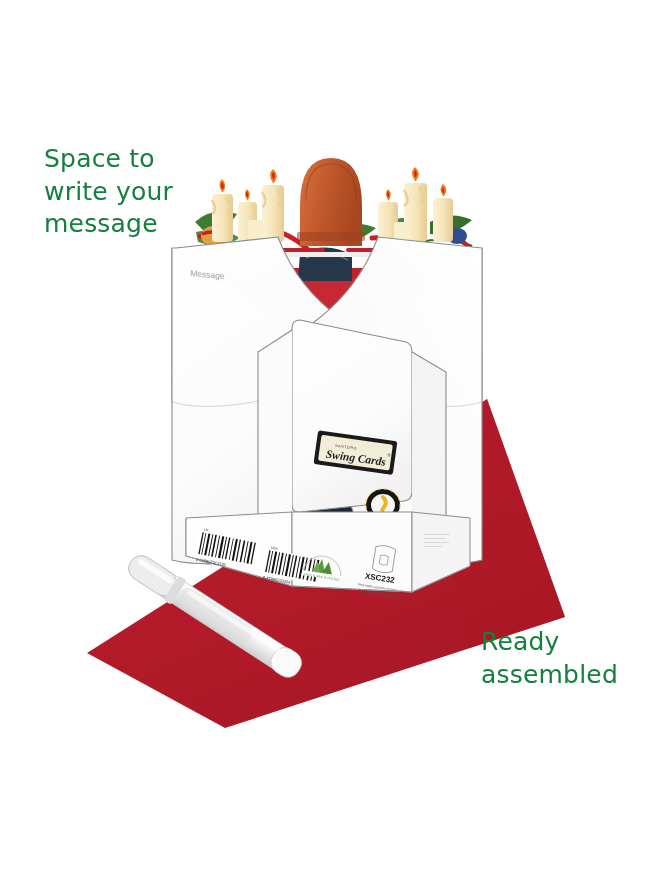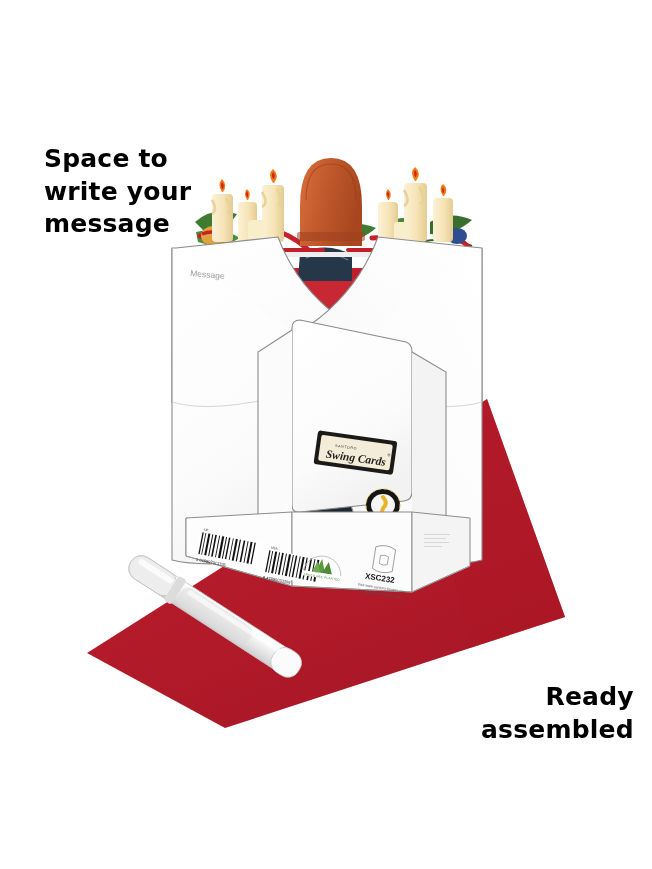--- a/index.html
+++ b/index.html
@@ -8,29 +8,29 @@
     background:#ffffff;
     font-family:"Liberation Sans", sans-serif;
     overflow:hidden;
     position:relative;
   }
   #stage{position:absolute;inset:0;width:652px;height:869px;}
 
   
   .caption{
     position:absolute;
-    color:#000000;
-    font-weight:700;
+    color:#15803d;
+    font-weight:400;
     letter-spacing:.2px;
     line-height:1.30;
     white-space:pre-line;
     font-family:"DejaVu Sans", sans-serif;
   }
   #cap-left{left:44px;top:143px;font-size:25px;}
-  #cap-right{left:481px;top:681px;font-size:25px;text-align:right;}
+  #cap-right{left:481px;top:626px;font-size:25px;text-align:left;}
 
   
   #envelope{
     position:absolute;left:0;top:0;width:652px;height:869px;
     pointer-events:none;
   }
 
   
   .pen-wrap{position:absolute;left:0;top:0;width:652px;height:869px;}
 

